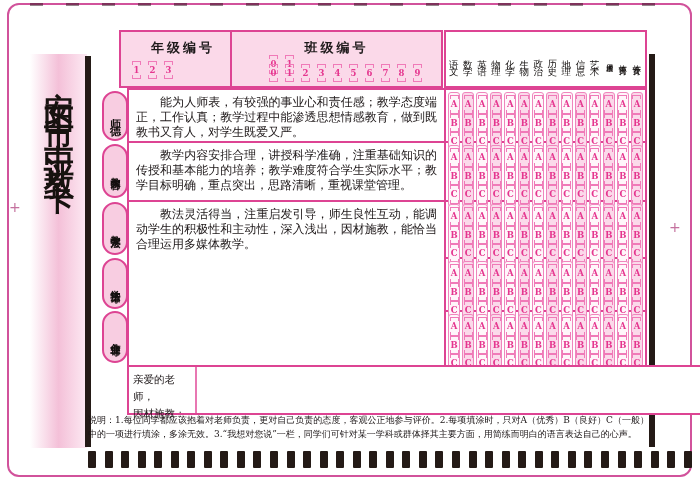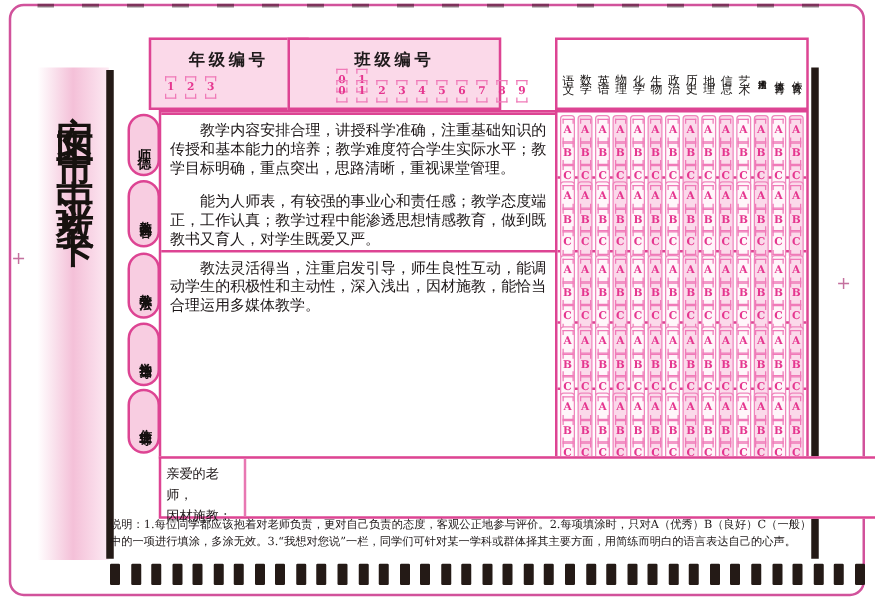--- a/index.html
+++ b/index.html
@@ -24,21 +24,21 @@
   .title-text { writing-mode:vertical-rl; text-orientation:upright; font-size:30px; font-weight:bold;
                 color:#17120f; letter-spacing:13px; padding-top:14px; }
 
   .vline { position:absolute; background:#241a16; }
   .vline.left  { left:85px; top:56px; width:6px; height:391px; }
   .vline.right { left:649px; top:54px; width:6px; height:393px; }
 
   
   .hdr-box { position:absolute; top:30px; height:58px; border:2px solid #dd4493; background:#fbd9e9; }
   .grade-box { left:119px; width:128px; }
-  .class-box { left:230px; width:171px; }
+  .class-box { left:230px; width:213px; }
   .hdr-label { text-align:center; font-size:13px; font-weight:bold; letter-spacing:3px; color:#1e1a1b; margin-top:7px; }
   .digit-row { position:absolute; display:flex; gap:7px; }
   .grade-digits { left:11px; bottom:7px; }
   .class-tens  { left:37px; top:23px; }
   .class-ones  { left:37px; bottom:4px; }
 
   
   .bub { display:inline-flex; flex-direction:column; align-items:center; line-height:1;
          color:#e5368f; font-weight:bold; font-size:8.5px; font-family:"DejaVu Serif",serif; }
   .bub::before, .bub::after { content:""; width:7px; height:3px; border:1px solid #f07ab8; }
@@ -180,22 +180,22 @@
       </div>
       <div class="subject-col">
         <span class="subject-label mid">体育男</span>
       </div>
       <div class="subject-col">
         <span class="subject-label mid">体育女</span>
       </div>
     </div>
 
   <div class="body-left">
+      <div class="desc-row" style="height: 51px;"><span class="indent"></span>能为人师表，有较强的事业心和责任感；教学态度端正，工作认真；教学过程中能渗透思想情感教育，做到既教书又育人，对学生既爱又严。</div>
       <div class="desc-row rowline" style="height: 59px;"><span class="indent"></span>教学内容安排合理，讲授科学准确，注重基础知识的传授和基本能力的培养；教学难度符合学生实际水平；教学目标明确，重点突出，思路清晰，重视课堂管理。</div>
-      <div class="desc-row" style="height: 51px;"><span class="indent"></span>能为人师表，有较强的事业心和责任感；教学态度端正，工作认真；教学过程中能渗透思想情感教育，做到既教书又育人，对学生既爱又严。</div>
       <div class="desc-row rowline" style="height: 70px;"><span class="indent"></span>教法灵活得当，注重启发引导，师生良性互动，能调动学生的积极性和主动性，深入浅出，因材施教，能恰当合理运用多媒体教学。</div>
     </div>
   <div class="body-right">
       <div class="bubble-row" style="height: 51px;">
         <div class="bubble-cell base">
           <span class="bub">A</span>
           <span class="bub">B</span>
           <span class="bub">C</span>
         </div>
         <div class="bubble-cell alt">

